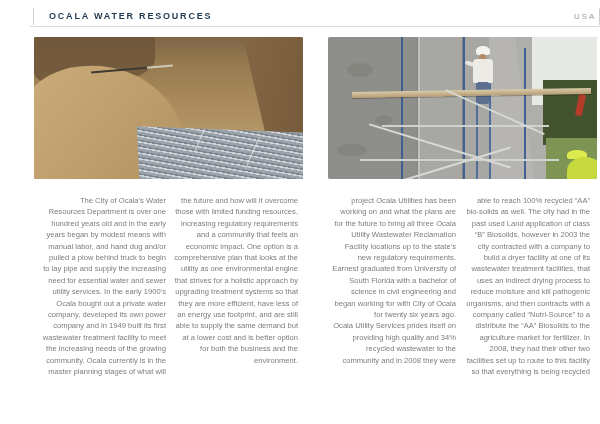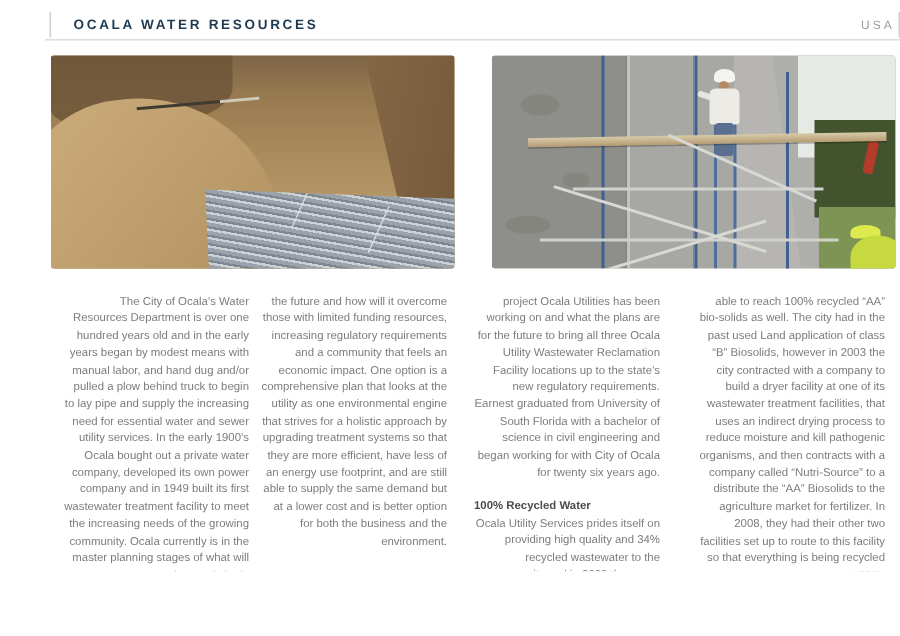--- a/index.html
+++ b/index.html
@@ -69,21 +69,21 @@
   .arm { left:-6px; top:16px; width:12px; height:4px; background:#e7e5df; transform:rotate(18deg); border-radius:2px; }
   .jeans { left:6px; top:36px; width:12px; height:22px; background:#5d6f8e; border-radius:2px; }
   .ladder-rail { top:30%; width:2px; height:70%; background:#4f6e9a; }
   .red-equipment { right:5%; top:40%; width:7px; height:22px; background:#b23b2a; transform:rotate(12deg); border-radius:2px; }
   .hivis-worker { right:-6px; bottom:-6px; width:36px; height:28px; background:#c6d93f; border-radius:50% 50% 10% 10%; }
   .hivis-hat { right:10px; bottom:20px; width:20px; height:9px; background:#dcea4d; border-radius:50% 50% 20% 20%; }
   
   .col { position:absolute; top:195px; width:124px; }
   .col.c1 { left:26px; }
   .col.c2 { left:158px; }
-  .col.c3 { left:300px; }
+  .col.c3 { left:316px; }
   .col.c4 { left:450px; }
   .col p {
     font-size:7.6px; line-height:11.4px; color:#7c7c7c; text-align:right;
   }
   .col p.indent { text-indent:7px; }
   .col h3 {
     font-size:7.6px; line-height:11.4px; font-weight:bold; color:#4c4c4c;
     margin-top:11px;
   }
   
@@ -157,21 +157,20 @@
   </div>
 
   <div class="col c1">
     <p class="indent">The City of Ocala’s Water Resources Department is over one hundred years old and in the early years began by modest means with manual labor, and hand dug and/or pulled a plow behind truck to begin to lay pipe and supply the increasing need for essential water and sewer utility services. In the early 1900’s Ocala bought out a private water company, developed its own power company and in 1949 built its first wastewater treatment facility to meet the increasing needs of the growing community. Ocala currently is in the master planning stages of what will the needs be in</p>
   </div>
   <div class="col c2">
     <p>the future and how will it overcome those with limited funding resources, increasing regulatory requirements and a community that feels an economic impact. One option is a comprehensive plan that looks at the utility as one environmental engine that strives for a holistic approach by upgrading treatment systems so that they are more efficient, have less of an energy use footprint, and are still able to supply the same demand but at a lower cost and is better option for both the business and the environment.</p>
   </div>
   <div class="col c3">
     <p>project Ocala Utilities has been working on and what the plans are for the future to bring all three Ocala Utility Wastewater Reclamation Facility locations up to the state’s new regulatory requirements. Earnest graduated from University of South Florida with a bachelor of science in civil engineering and began working for with City of Ocala for twenty six years ago.</p>
-    <h3>100% Recycled Water</h3>
     <p>Ocala Utility Services prides itself on providing high quality and 34% recycled wastewater to the community and in 2008 they were</p>
   </div>
   <div class="col c4">
     <p>able to reach 100% recycled “AA” bio-solids as well. The city had in the past used Land application of class “B” Biosolids, however in 2003 the city contracted with a company to build a dryer facility at one of its wastewater treatment facilities, that uses an indirect drying process to reduce moisture and kill pathogenic organisms, and then contracts with a company called “Nutri-Source” to a distribute the “AA” Biosolids to the agriculture market for fertilizer. In 2008, they had their other two facilities set up to route to this facility so that everything is being recycled 100%.</p>
   </div>
 
   <div>
     <div class="rule bottom"></div>
     <div class="ftr-tick left"></div>
     <div class="ftr-left">

